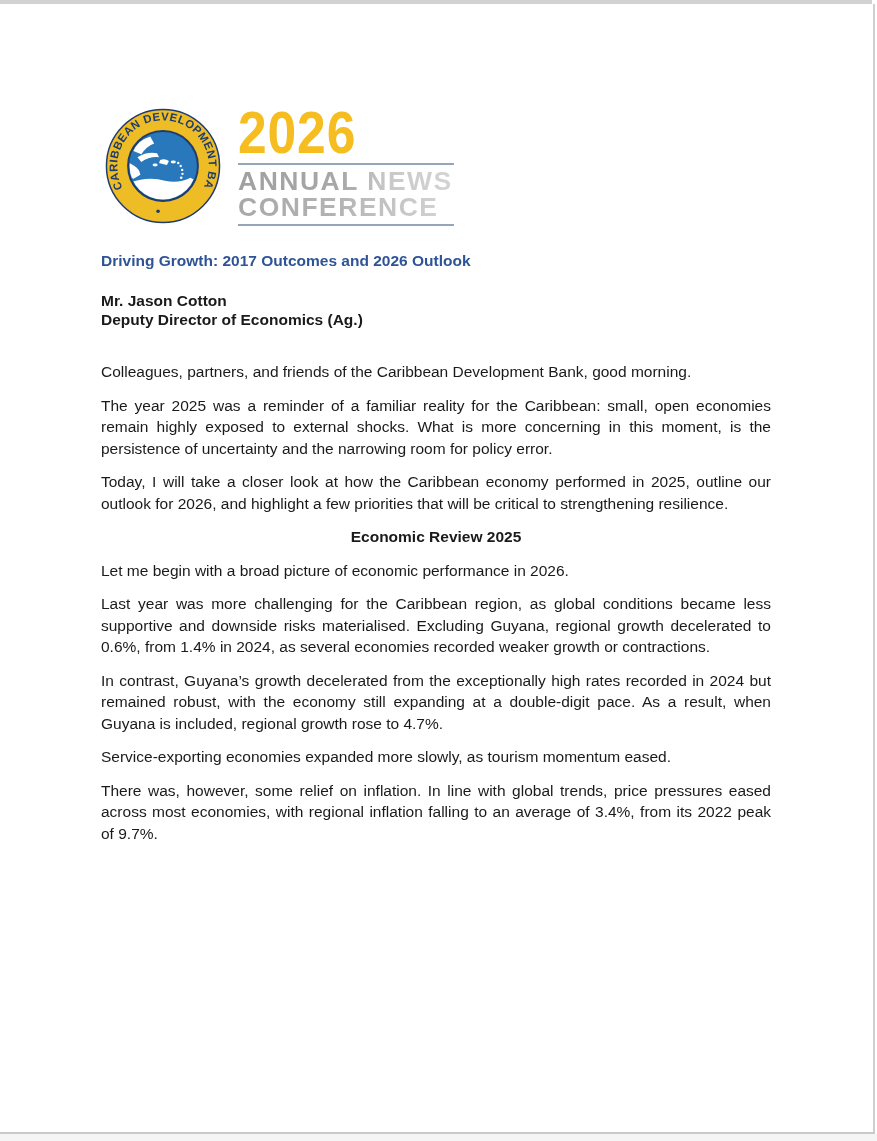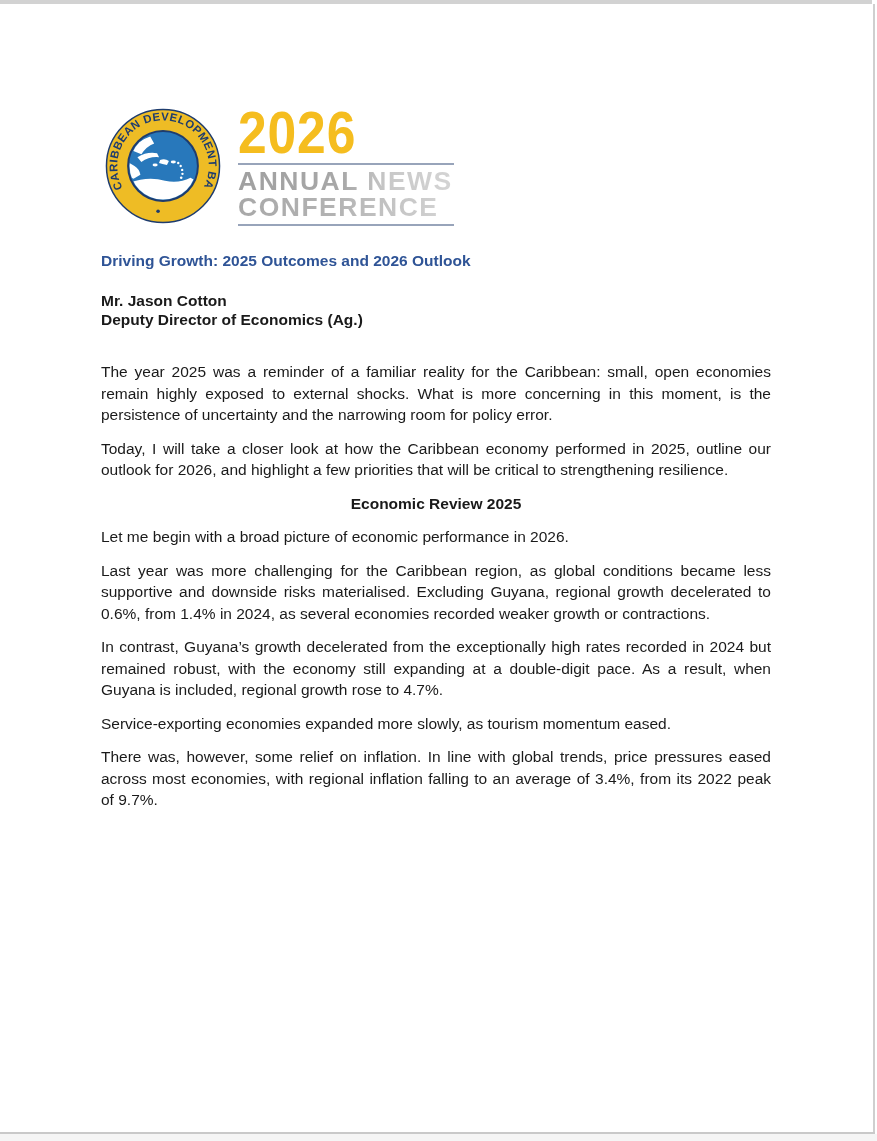--- a/index.html
+++ b/index.html
@@ -88,27 +88,28 @@
     <div class="brand">
       <div class="brand-year">2026</div>
       <div class="brand-rule top"></div>
       <div class="brand-line l1">ANNUAL NEWS</div>
       <div class="brand-line l2">CONFERENCE</div>
       <div class="brand-rule bottom"></div>
     </div>
   </div>
 
   <div class="content">
-    <div class="doc-title">Driving Growth: 2025 Outcomes and 2026 Outlook</div>
+    <div class="doc-title">Driving Growth: 2017 Outcomes and 2026 Outlook</div>
 
     <div class="speaker">
       <div>Mr. Jason Cotton</div>
       <div>Deputy Director of Economics (Ag.)</div>
     </div>
 
+    <p>Colleagues, partners, and friends of the Caribbean Development Bank, good morning.</p>
     <p>The year 2025 was a reminder of a familiar reality for the Caribbean: small, open economies remain highly exposed to external shocks. What is more concerning in this moment, is the persistence of uncertainty and the narrowing room for policy error.</p>
     <p>Today, I will take a closer look at how the Caribbean economy performed in 2025, outline our outlook for 2026, and highlight a few priorities that will be critical to strengthening resilience.</p>
     <p class="subhead">Economic Review 2025</p>
     <p>Let me begin with a broad picture of economic performance in 2026.</p>
     <p>Last year was more challenging for the Caribbean region, as global conditions became less supportive and downside risks materialised. Excluding Guyana, regional growth decelerated to 0.6%, from 1.4% in 2024, as several economies recorded weaker growth or contractions.</p>
     <p>In contrast, Guyana’s growth decelerated from the exceptionally high rates recorded in 2024 but remained robust, with the economy still expanding at a double-digit pace. As a result, when Guyana is included, regional growth rose to 4.7%.</p>
     <p>Service-exporting economies expanded more slowly, as tourism momentum eased.</p>
     <p>There was, however, some relief on inflation. In line with global trends, price pressures eased across most economies, with regional inflation falling to an average of 3.4%, from its 2022 peak of 9.7%.</p>
   </div>
 

